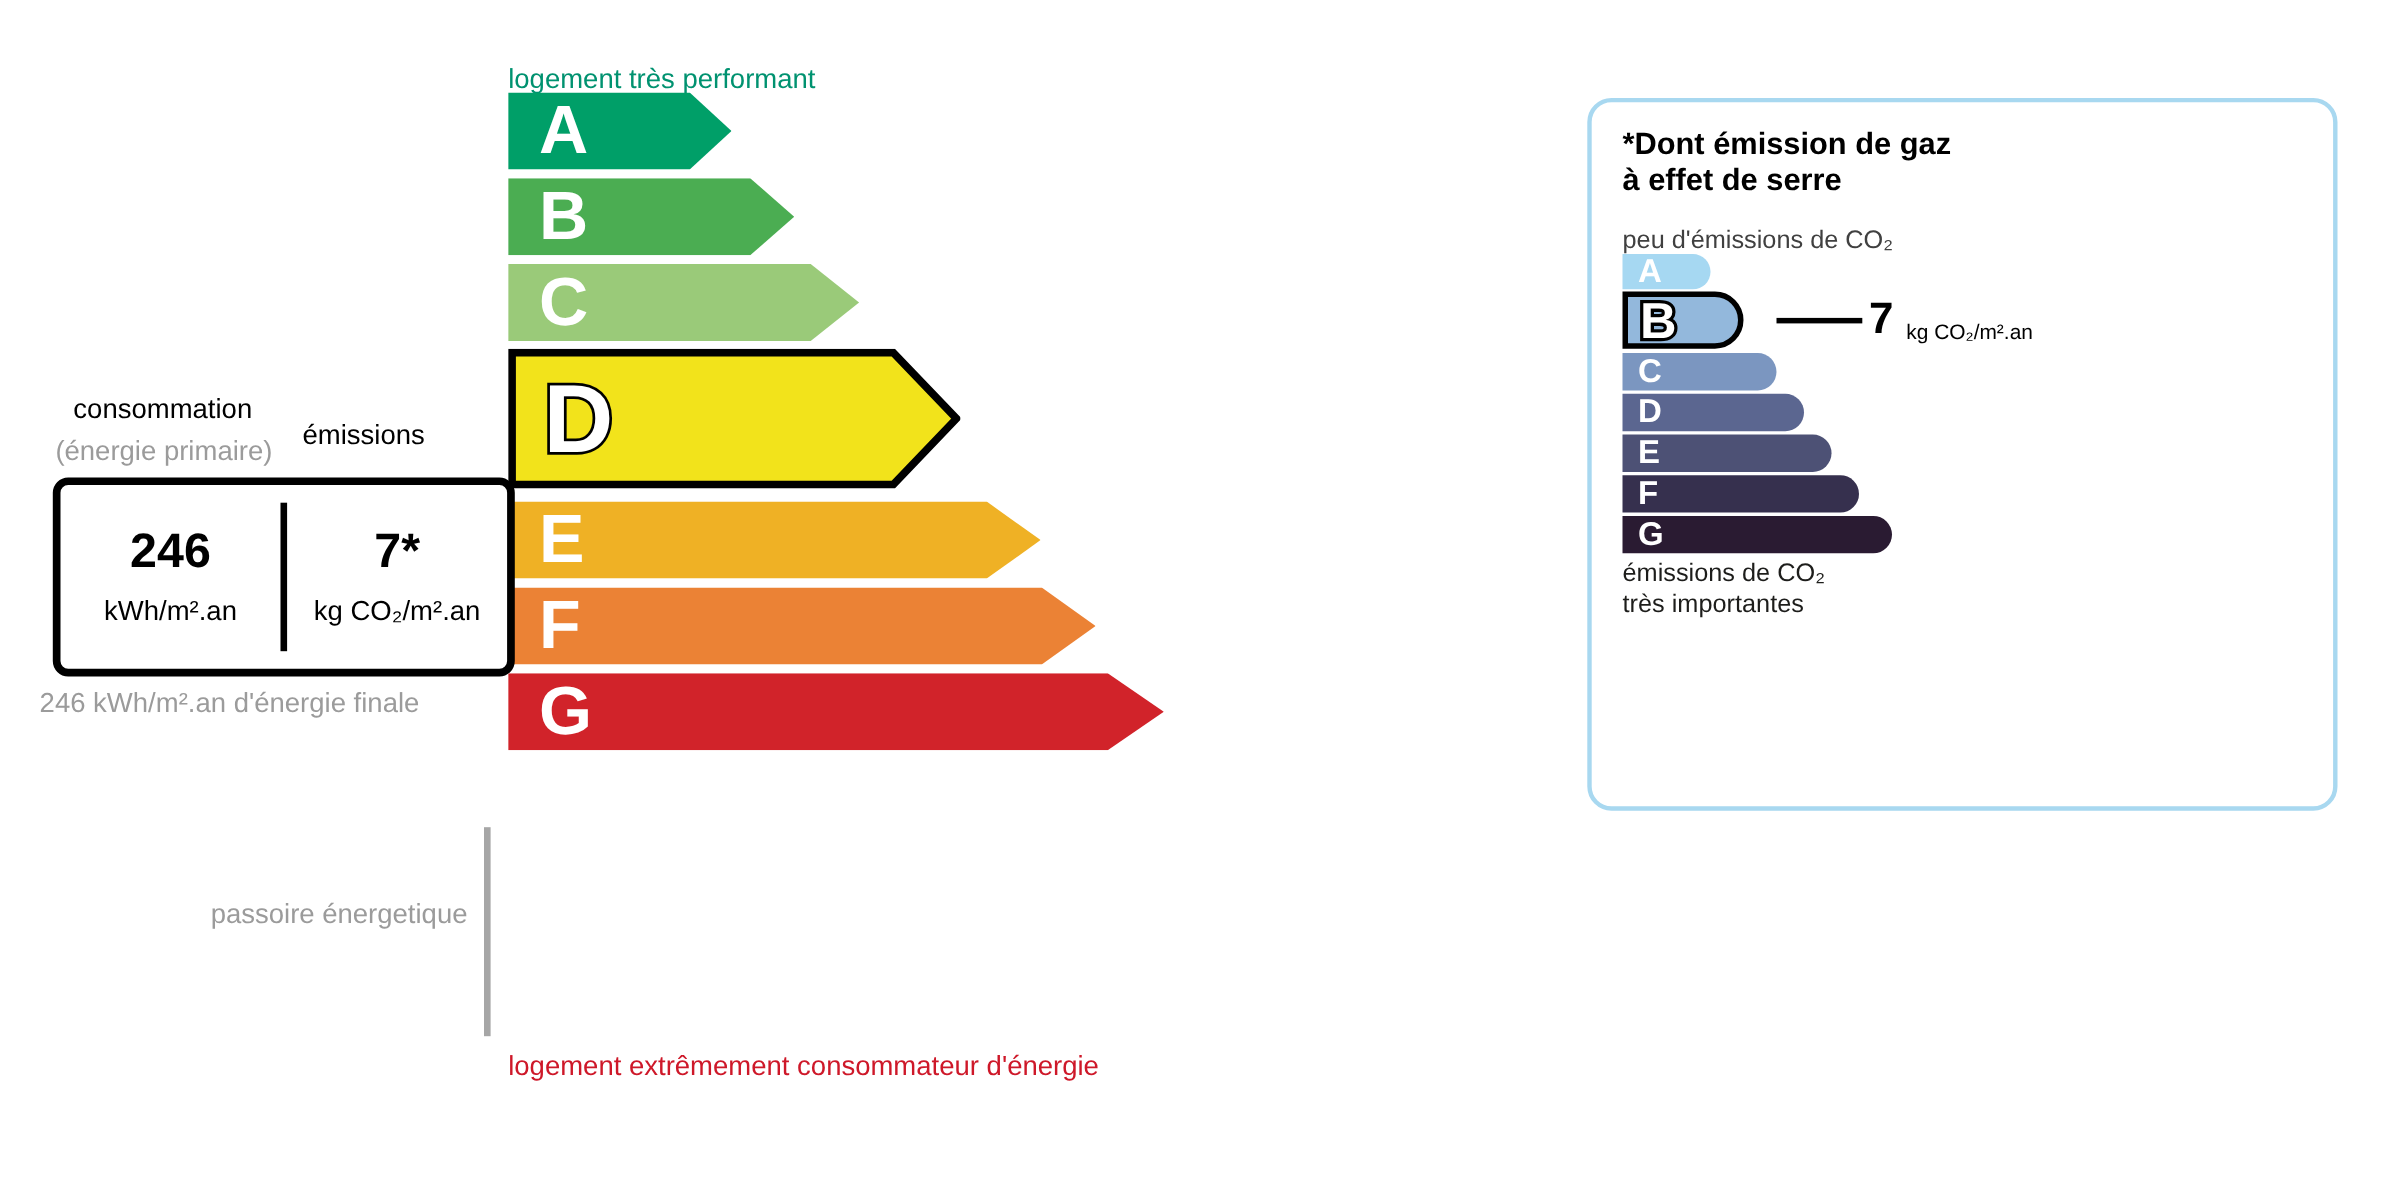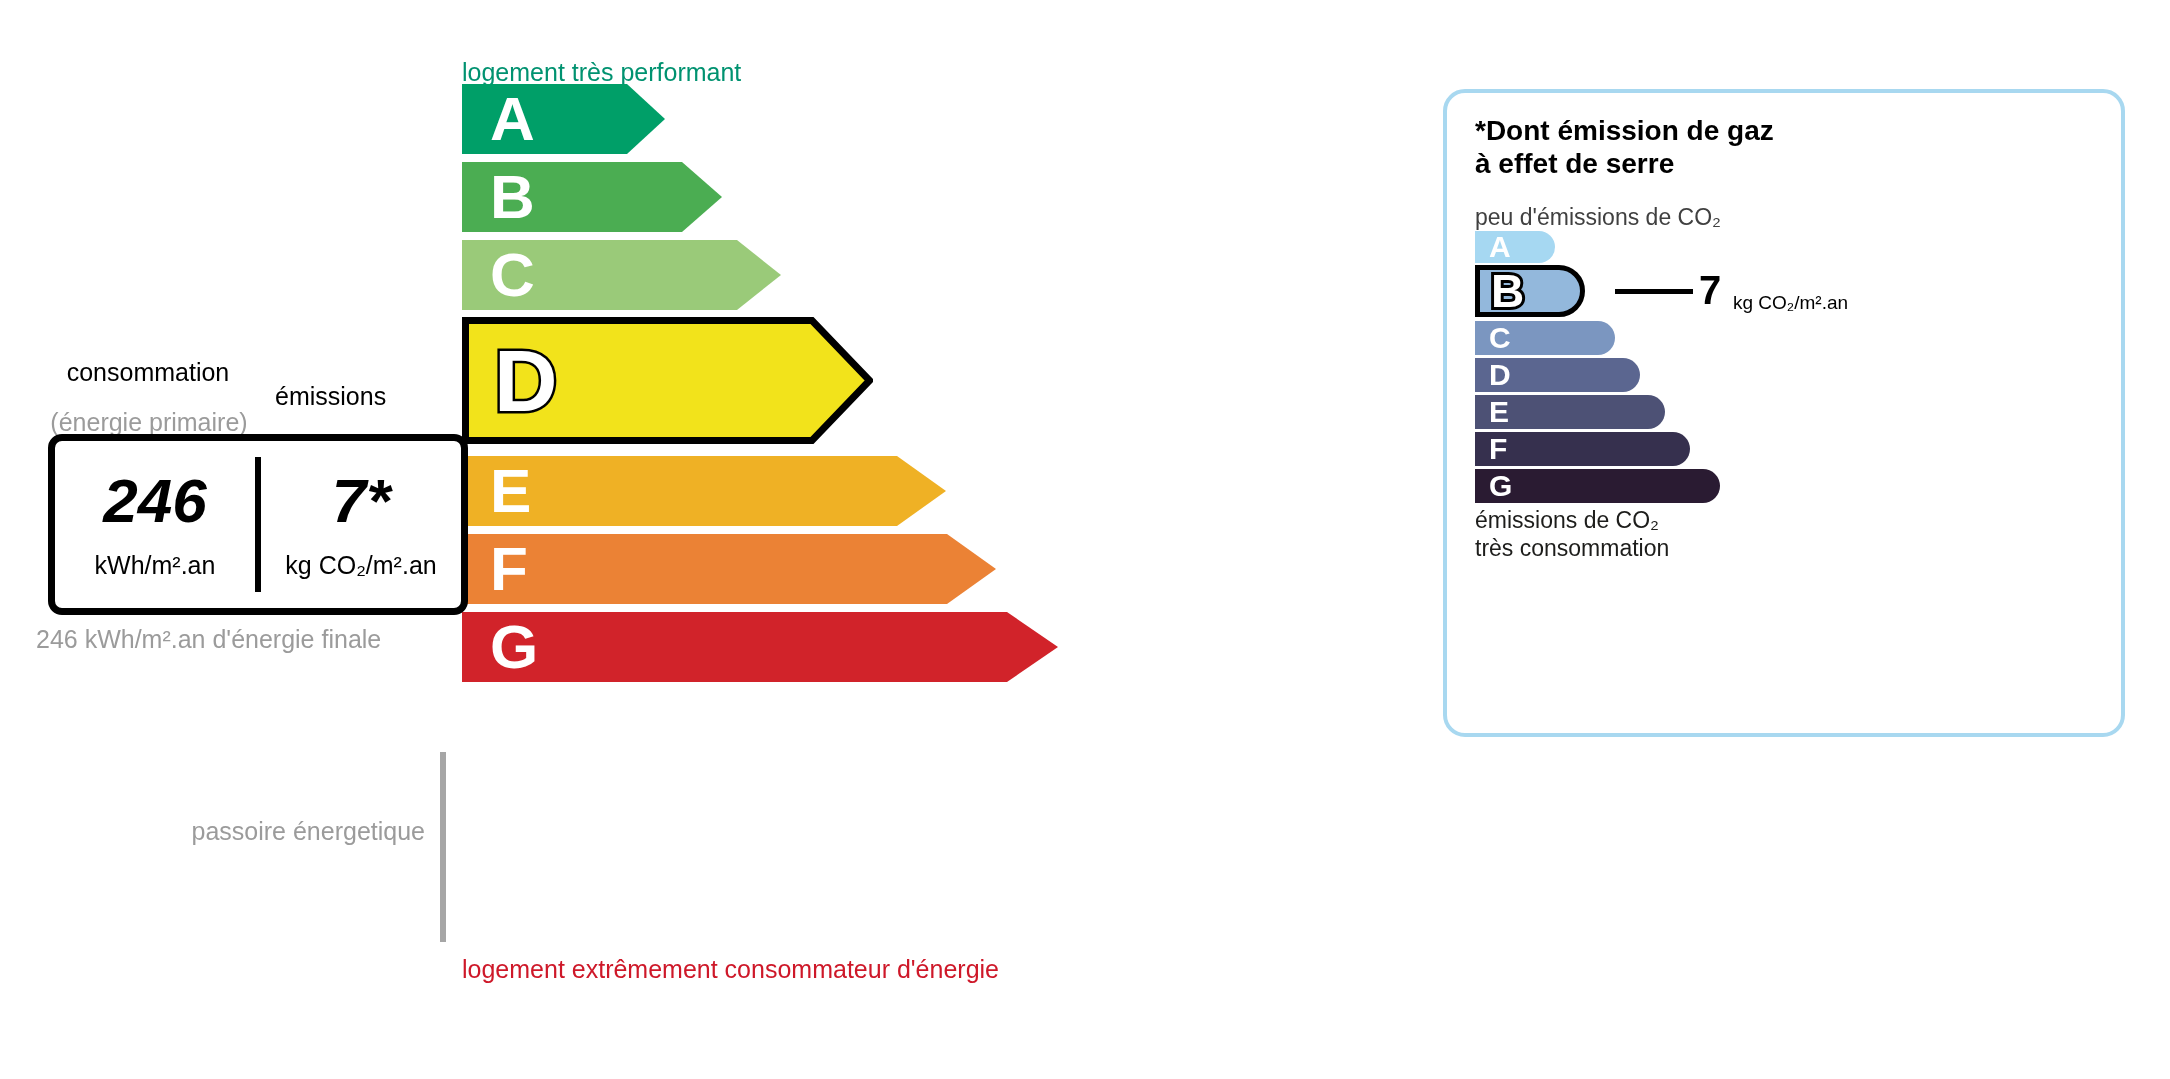--- a/index.html
+++ b/index.html
@@ -48,30 +48,30 @@
     position: absolute; left: 48px; top: 434px;
     width: 420px; height: 181px;
     border: 7px solid #000; border-radius: 14px;
     background: #fff; display: flex; z-index: 5;
   }
   #value-box .cell {
     flex: 1; display: flex; flex-direction: column;
     align-items: center; justify-content: center;
   }
   #value-box .divider { width: 6px; background: #000; margin: 16px 0; }
-  .big-num { font-size: 62px; font-weight: bold; color: #000; line-height: 1.04; font-style: italic; }
+  .big-num { font-size: 44px; font-weight: bold; color: #000; line-height: 1.04; }
   .unit { font-size: 25px; color: #000; margin-top: 18px; white-space: nowrap; }
 
   .hdr-consommation {
     position: absolute; left: 48px; top: 358px;
     width: 200px; text-align: center;
     font-size: 25px; color: #000; white-space: nowrap;
   }
   .hdr-energie {
-    position: absolute; left: 30px; top: 408px;
+    position: absolute; left: 30px; top: 396px;
     width: 238px; text-align: center;
     font-size: 25px; color: #9b9b9b; white-space: nowrap;
   }
   .hdr-emissions {
     position: absolute; left: 275px; top: 382px;
     font-size: 25px; color: #000; white-space: nowrap;
   }
   .sub-final {
     position: absolute; left: 36px; top: 624px;
     font-size: 25px; color: #9b9b9b; line-height: 1.26;
@@ -269,16 +269,16 @@
           <div class="co2-bar" style="width: 245px; background: rgb(42, 27, 50);"></div>
           <span class="co2-letter">G</span>
         </div>
       </div>
 
     <div id="co2-leader" style="left: 168px; top: 196px; width: 78px;"></div>
     <div id="co2-value" style="left: 252px; top: 177px;">7</div>
     <div id="co2-value-unit" style="left: 286px; top: 199px;">kg CO₂/m².an</div>
 
     <div id="co2-bottom-caption">émissions de CO₂
-très consommation</div>
+très importantes</div>
   </div>
 
 </div>
 
 </body></html>

